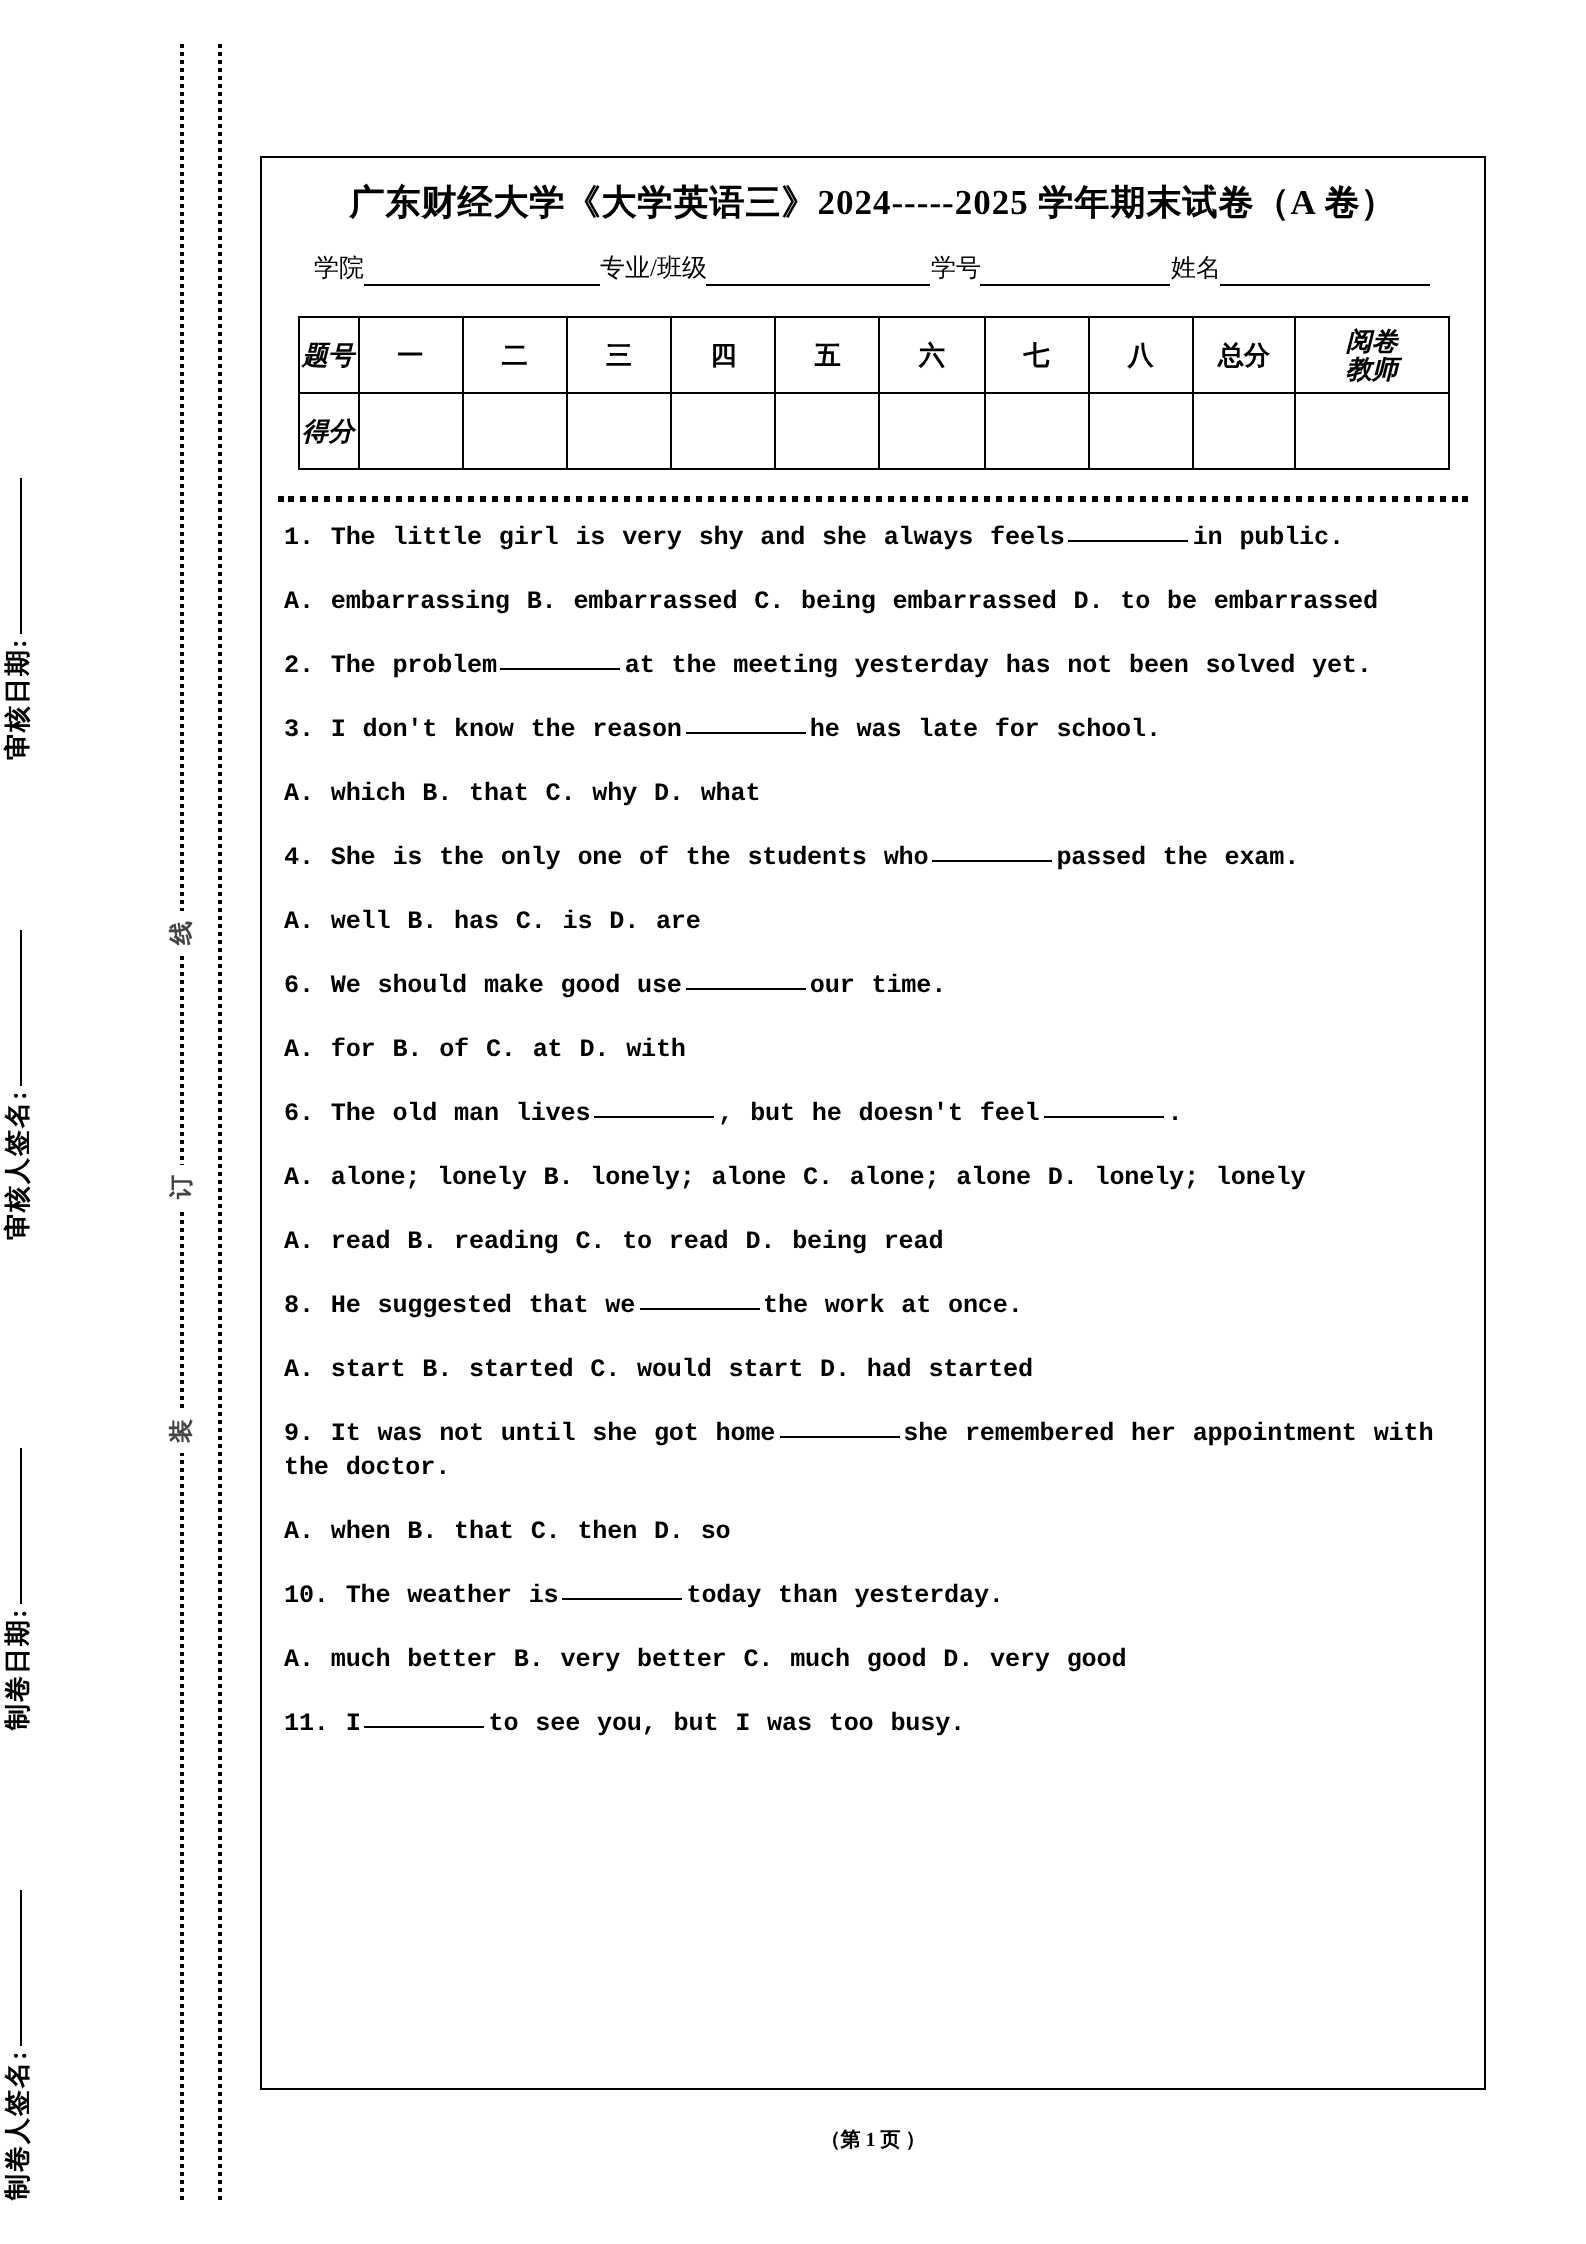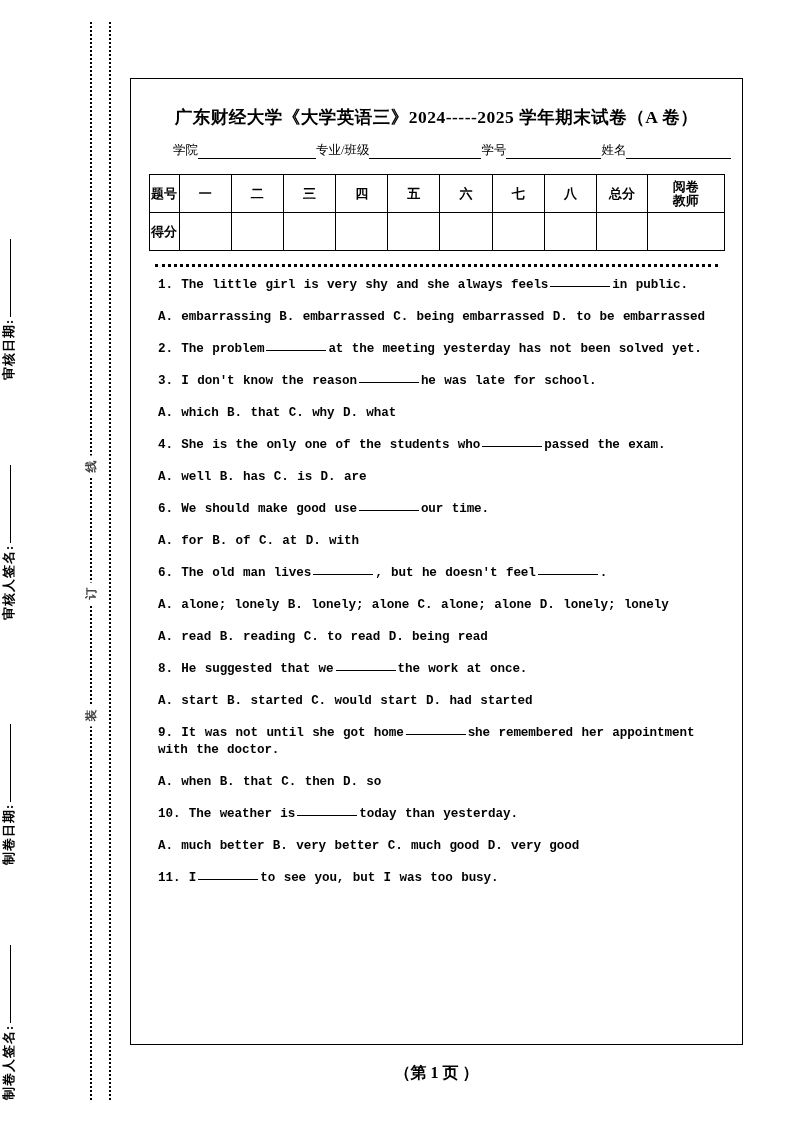--- a/index.html
+++ b/index.html
@@ -73,21 +73,21 @@
 
   
   #exam-sheet {
     position: absolute;
     left: 130px;
     top: 78px;
     width: 613px;
     height: 967px;
     border: 1.6px solid #000;
     box-sizing: border-box;
-    padding: 16px;
+    padding: 0;
   }
 
   #paper-title {
     font-family: "Liberation Serif", serif;
     font-size: 17.5px;
     font-weight: bold;
     text-align: center;
     margin: 10px 0 0 0;
     letter-spacing: 0.5px;
     white-space: nowrap;
@@ -127,21 +127,21 @@
     font-family: "Liberation Serif", serif;
     font-size: 13px;
     font-weight: bold;
     padding: 0;
   }
   #score-table tr { height: 38px; }
   #score-table .col-head { width: 29px; }
   #score-table .col-num  { width: 51px; }
   #score-table .col-total{ width: 50px; }
   #score-table .col-teacher { width: 75px; }
-  .stacked { line-height: 1.05; }
+  .stacked { line-height: 1.05; font-style: italic; }
   .stacked span { display: block; }
 
   
   #section-separator {
     margin: 13px 8px 0 8px;
     height: 0;
     border-top: 3px dotted #000;
   }
 
   
@@ -174,21 +174,21 @@
   }
 
   
   #page-footer {
     position: absolute;
     left: 130px;
     top: 1063px;
     width: 613px;
     text-align: center;
     font-family: "Liberation Serif", serif;
-    font-size: 16px;
+    font-size: 10px;
     font-weight: bold;
   }
 </style>
 </head>
 <body>
 
 <div id="binding-margin">
   <div class="dotted-rule" id="dotted-rule-inner"></div>
   <div class="dotted-rule" id="dotted-rule-outer"></div>
 

